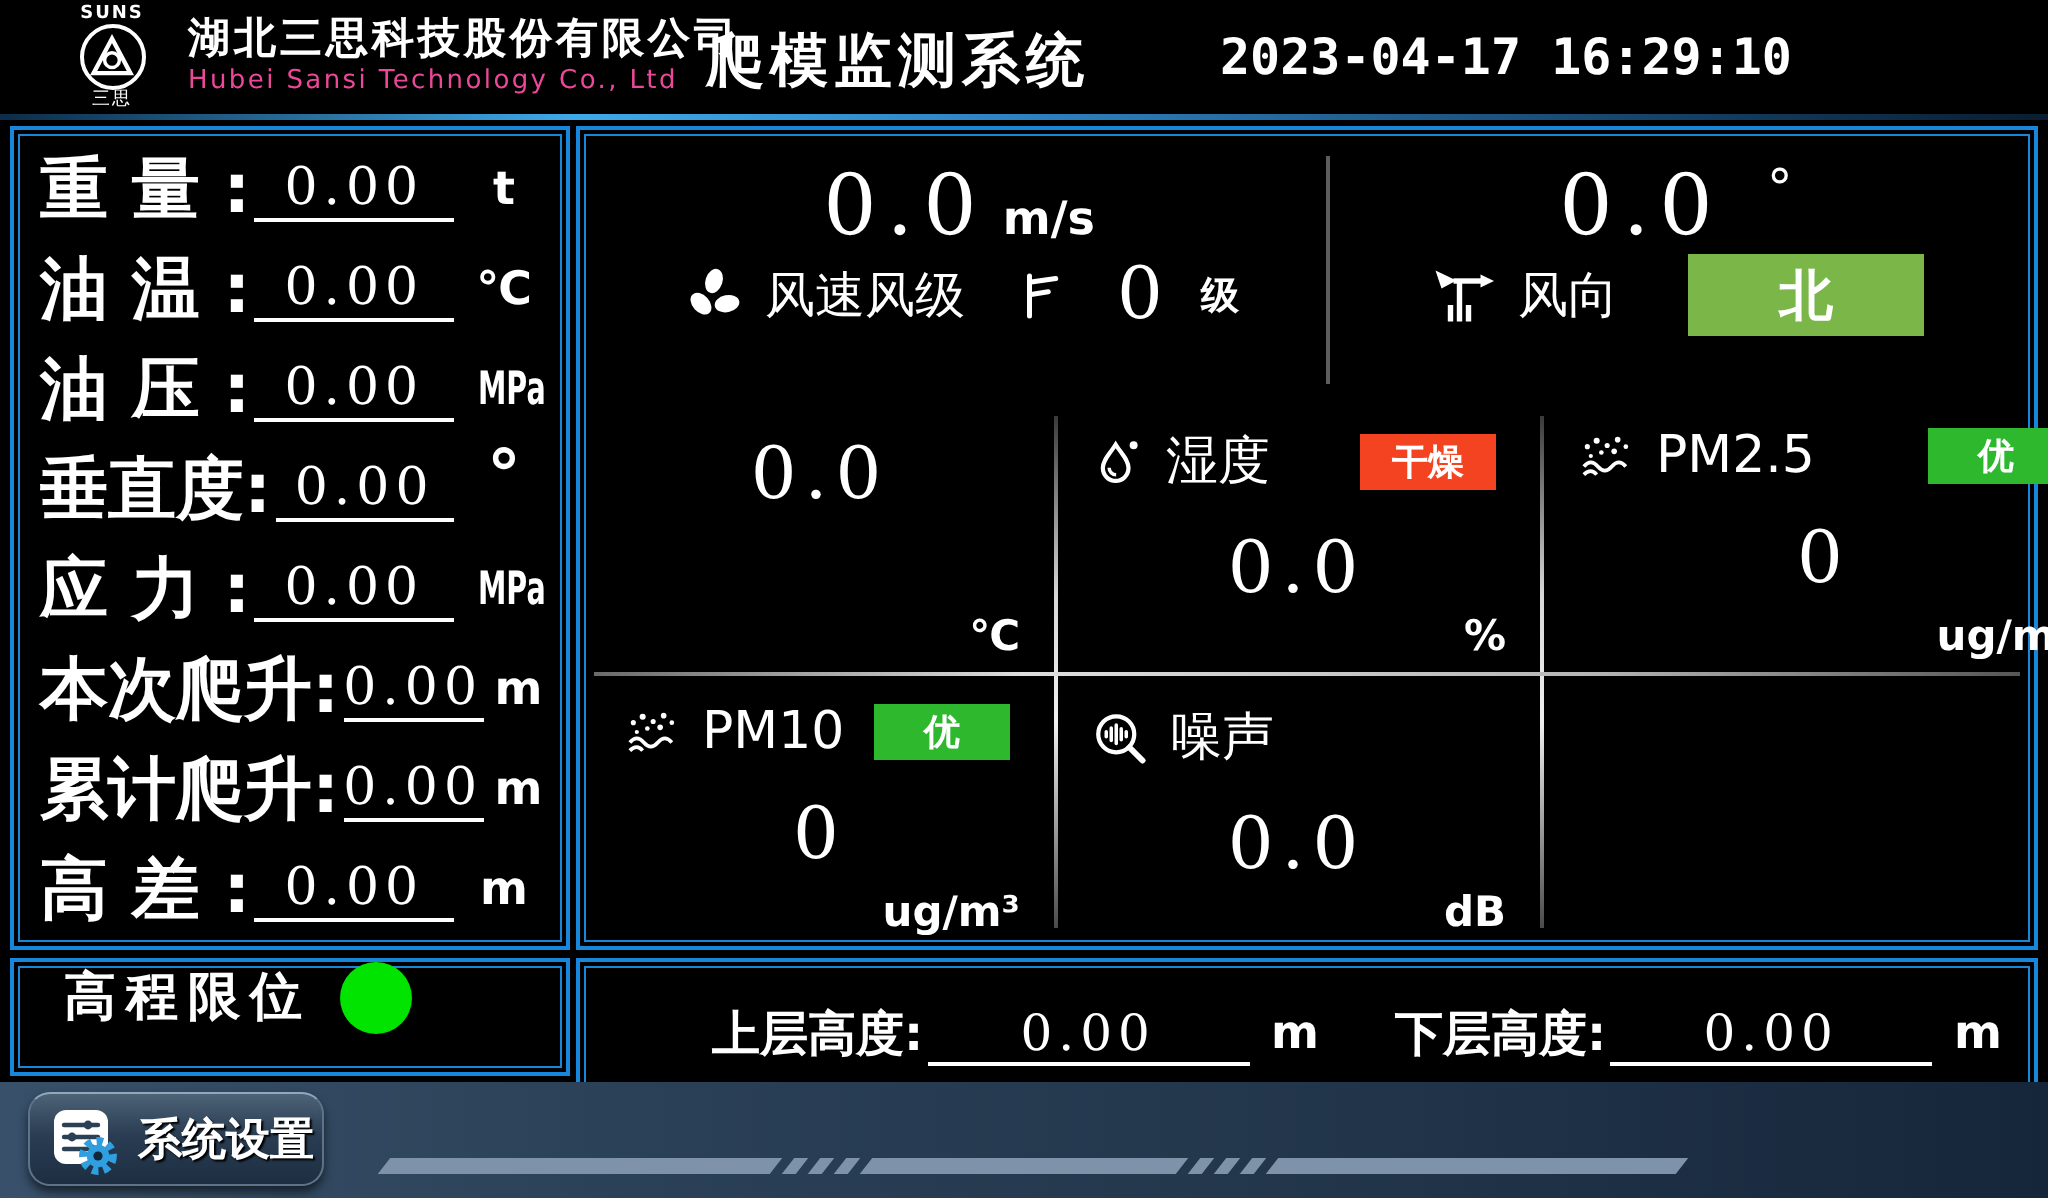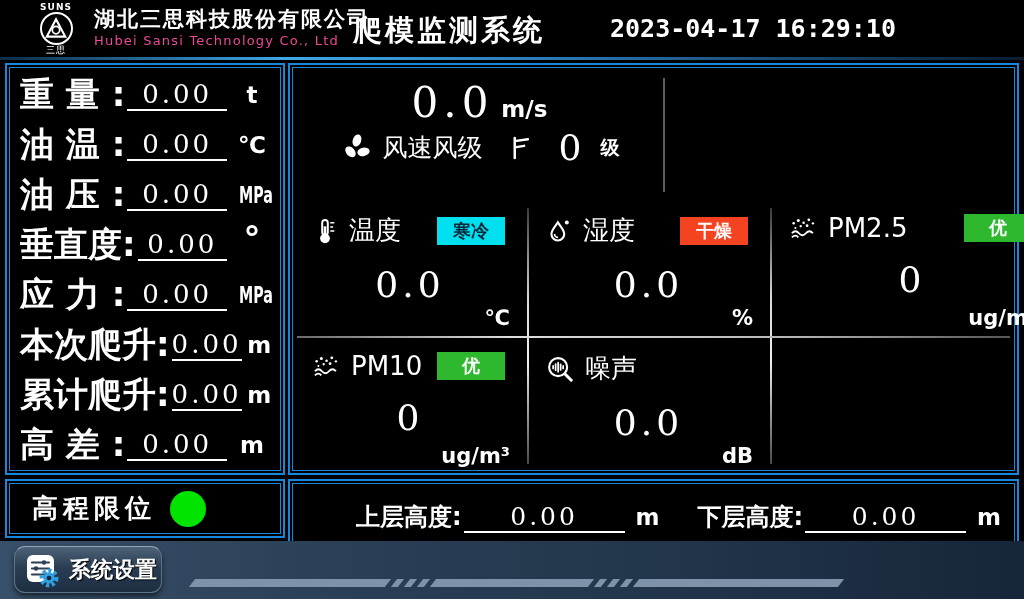--- a/index.html
+++ b/index.html
@@ -65,21 +65,21 @@
   .cell { position:absolute; height:133px; }
   .cell-head { display:flex; align-items:center; padding:12px 10px 0 16px; gap:10px; }
   .cell-name { font-size:26px; }
   .badge { margin-left:auto; margin-right:10px; padding:2px 0; width:68px; text-align:center;
            font-size:18px; font-weight:bold; }
   .cell-value { text-align:center; font-family:"DejaVu Serif", serif; font-size:36px;
                 letter-spacing:4px; margin-top:16px; }
   .cell-unit { position:absolute; right:15px; bottom:4px; font-size:21px; font-weight:bold; }
 
   
-  #limit-panel { left:5px; top:479px; width:280px; height:59px; display:flex; align-items:center; padding-left:25px; }
+  #limit-panel { left:5px; top:479px; width:280px; height:59px; display:flex; align-items:flex-start; padding-left:25px; }
   #limit-label { font-size:26px; font-weight:bold; letter-spacing:5px; }
   #limit-light { width:36px; height:36px; border-radius:50%; margin-left:14px; }
   #height-panel { left:288px; top:479px; width:731px; height:76px; display:flex; align-items:center; }
   .hgroup { flex:1; display:flex; align-items:center; padding:0 16px 0 22px; }
   .hlabel { font-size:24px; font-weight:bold; white-space:pre; }
   .hvalue { flex:1; margin:0 2px; border-bottom:2px solid #fff; text-align:center;
             font-family:"DejaVu Serif", serif; font-size:25px; letter-spacing:3px; }
   .hunit { font-size:23px; font-weight:bold; margin-left:9px; }
 
   
@@ -184,36 +184,41 @@
         <svg width="30" height="30" viewBox="0 0 24 24" style="margin-left:14px">
           <path d="M7 4 L7 20 M7 6.5 L17.5 5 M7 11.5 L14.5 10.3" fill="none" stroke="#fff" stroke-width="2" stroke-linecap="round"></path>
         </svg>
         <span class="level-num">0</span>
         <span class="level-unit">级</span>
       </div>
     </div>
 
     <div id="wind-div"></div>
 
+    <div id="wind-right" class="wind-half">
+      <div class="wind-value">
+        <span class="big-num">0.0</span><span class="deg-sup">°</span>
+      </div>
+      <div class="wind-sub">
+        <svg width="36" height="36" viewBox="0 0 24 24">
+          <polygon points="2.5,3.5 9.5,6.8 4.5,9.5" fill="#fff"></polygon>
+          <path d="M8.5 7 L19 7" stroke="#fff" stroke-width="1.8"></path>
+          <polygon points="22,7 17.5,4.8 17.5,9.2" fill="#fff"></polygon>
+          <path d="M10.5 7 L10.5 20.5 M7.5 20.5 L7.5 15 M13.5 20.5 L13.5 15" fill="none" stroke="#fff" stroke-width="1.8"></path>
+        </svg>
+        <span class="wind-label">风向</span>
+        <div id="dir-btn" style="background:#7ab648;color:#ffffff">北</div>
+      </div>
+    </div>
 
     <div class="vdiv" id="vdiv1"></div>
     <div class="vdiv" id="vdiv2"></div>
     <div id="hdiv"></div>
 
     <div class="cell" style="left:0;top:131px;width:230px">
-      <div class="cell-head">
-        <svg width="28" height="28" viewBox="0 0 24 24">
-          <rect x="9.6" y="2.5" width="4.8" height="13" rx="2.4" fill="none" stroke="#fff" stroke-width="1.7"></rect>
-          <circle cx="12" cy="18.3" r="4.2" fill="#fff"></circle>
-          <rect x="10.9" y="8" width="2.2" height="8" fill="#fff"></rect>
-          <path d="M16.5 5 h3.5 M16.5 8.5 h2.5 M16.5 12 h3.5" stroke="#fff" stroke-width="1.3"></path>
-        </svg>
-        <span class="cell-name">温度</span>
-        <span class="badge" style="background:#00e0ee;color:#01293e">寒冷</span>
-      </div>
       <div class="cell-value">0.0</div>
       <div class="cell-unit">℃</div>
     </div>
 
     <div class="cell" style="left:234px;top:131px;width:239px">
       <div class="cell-head">
         <svg width="28" height="28" viewBox="0 0 24 24">
           <path d="M11 4.5 C8.8 8.2 5.5 11 5.5 14.6 a5.5 5.5 0 0 0 11 0 C16.5 11 13.2 8.2 11 4.5 Z" fill="none" stroke="#fff" stroke-width="1.8"></path>
           <path d="M8.2 14.5 a3 3 0 0 0 3 3" fill="none" stroke="#fff" stroke-width="1.5"></path>
           <circle cx="18.7" cy="4.8" r="1.7" fill="#fff"></circle>

